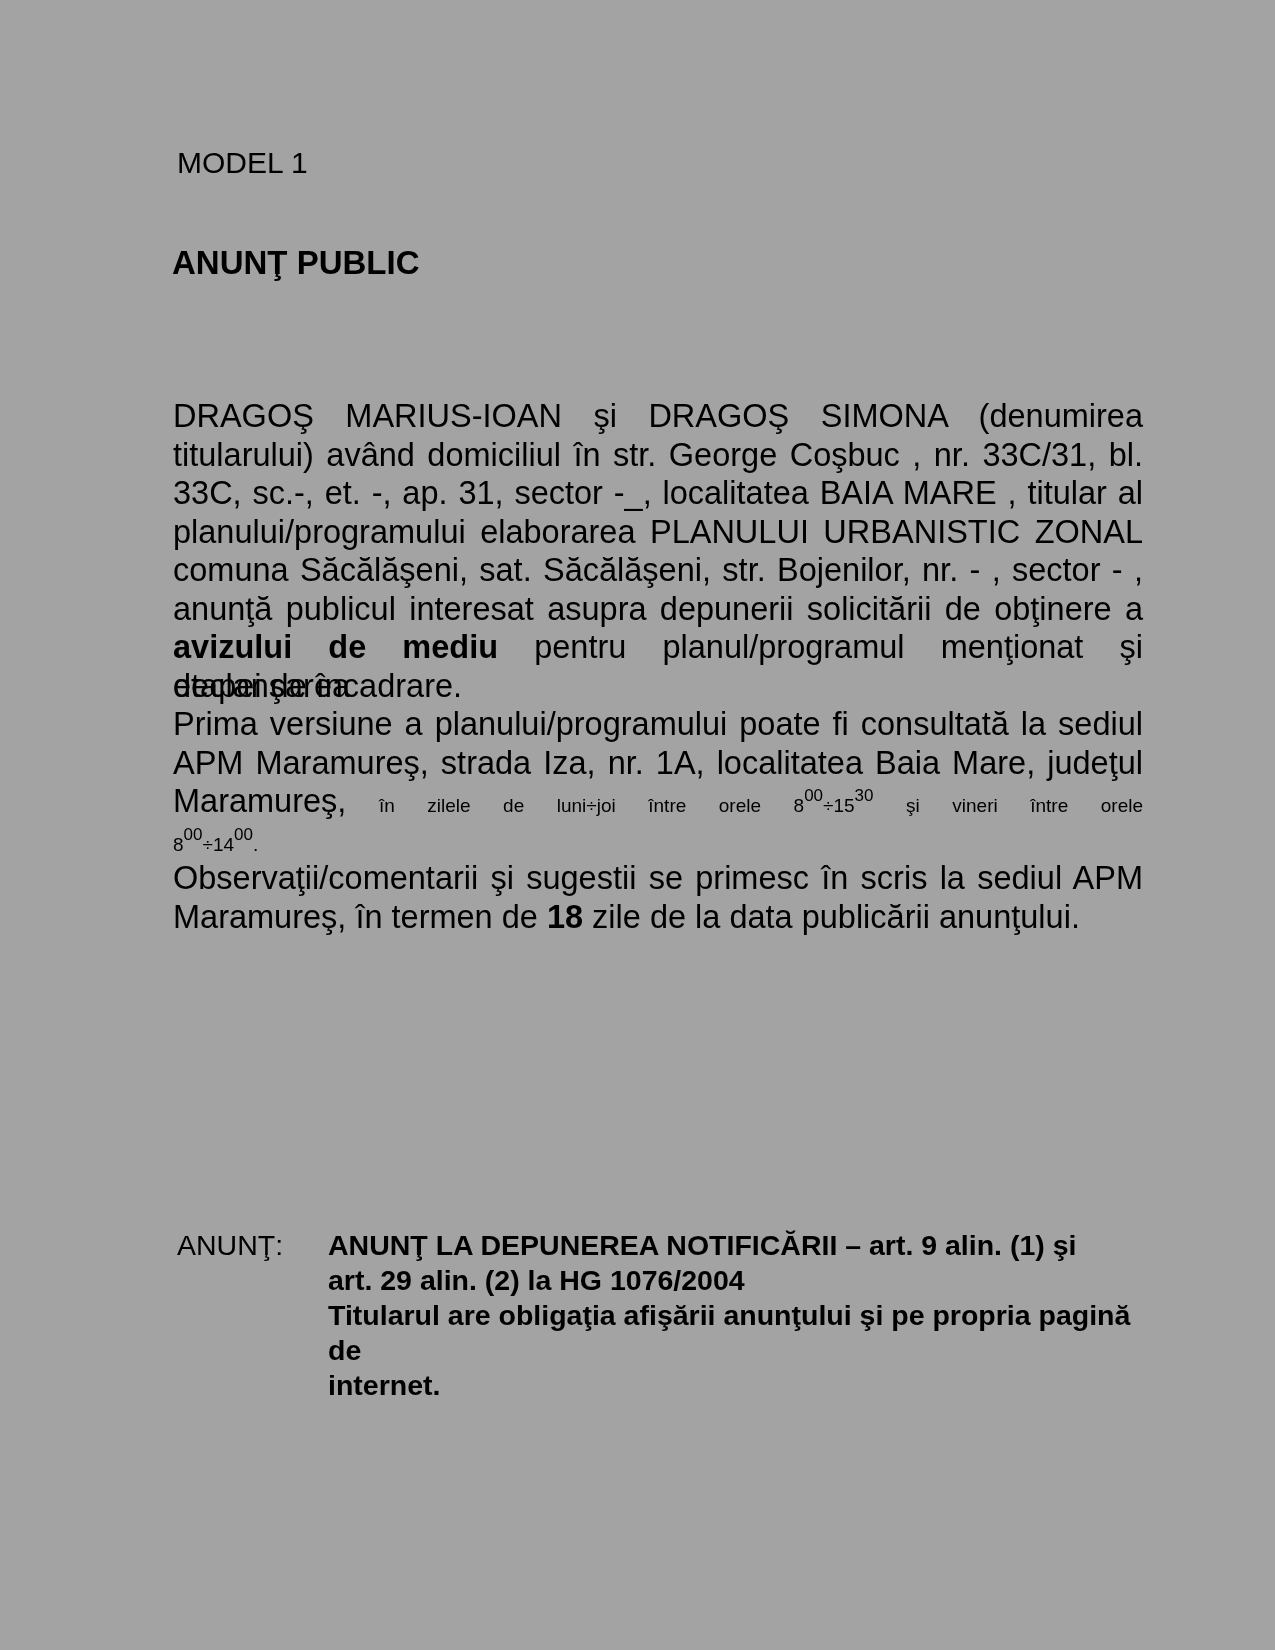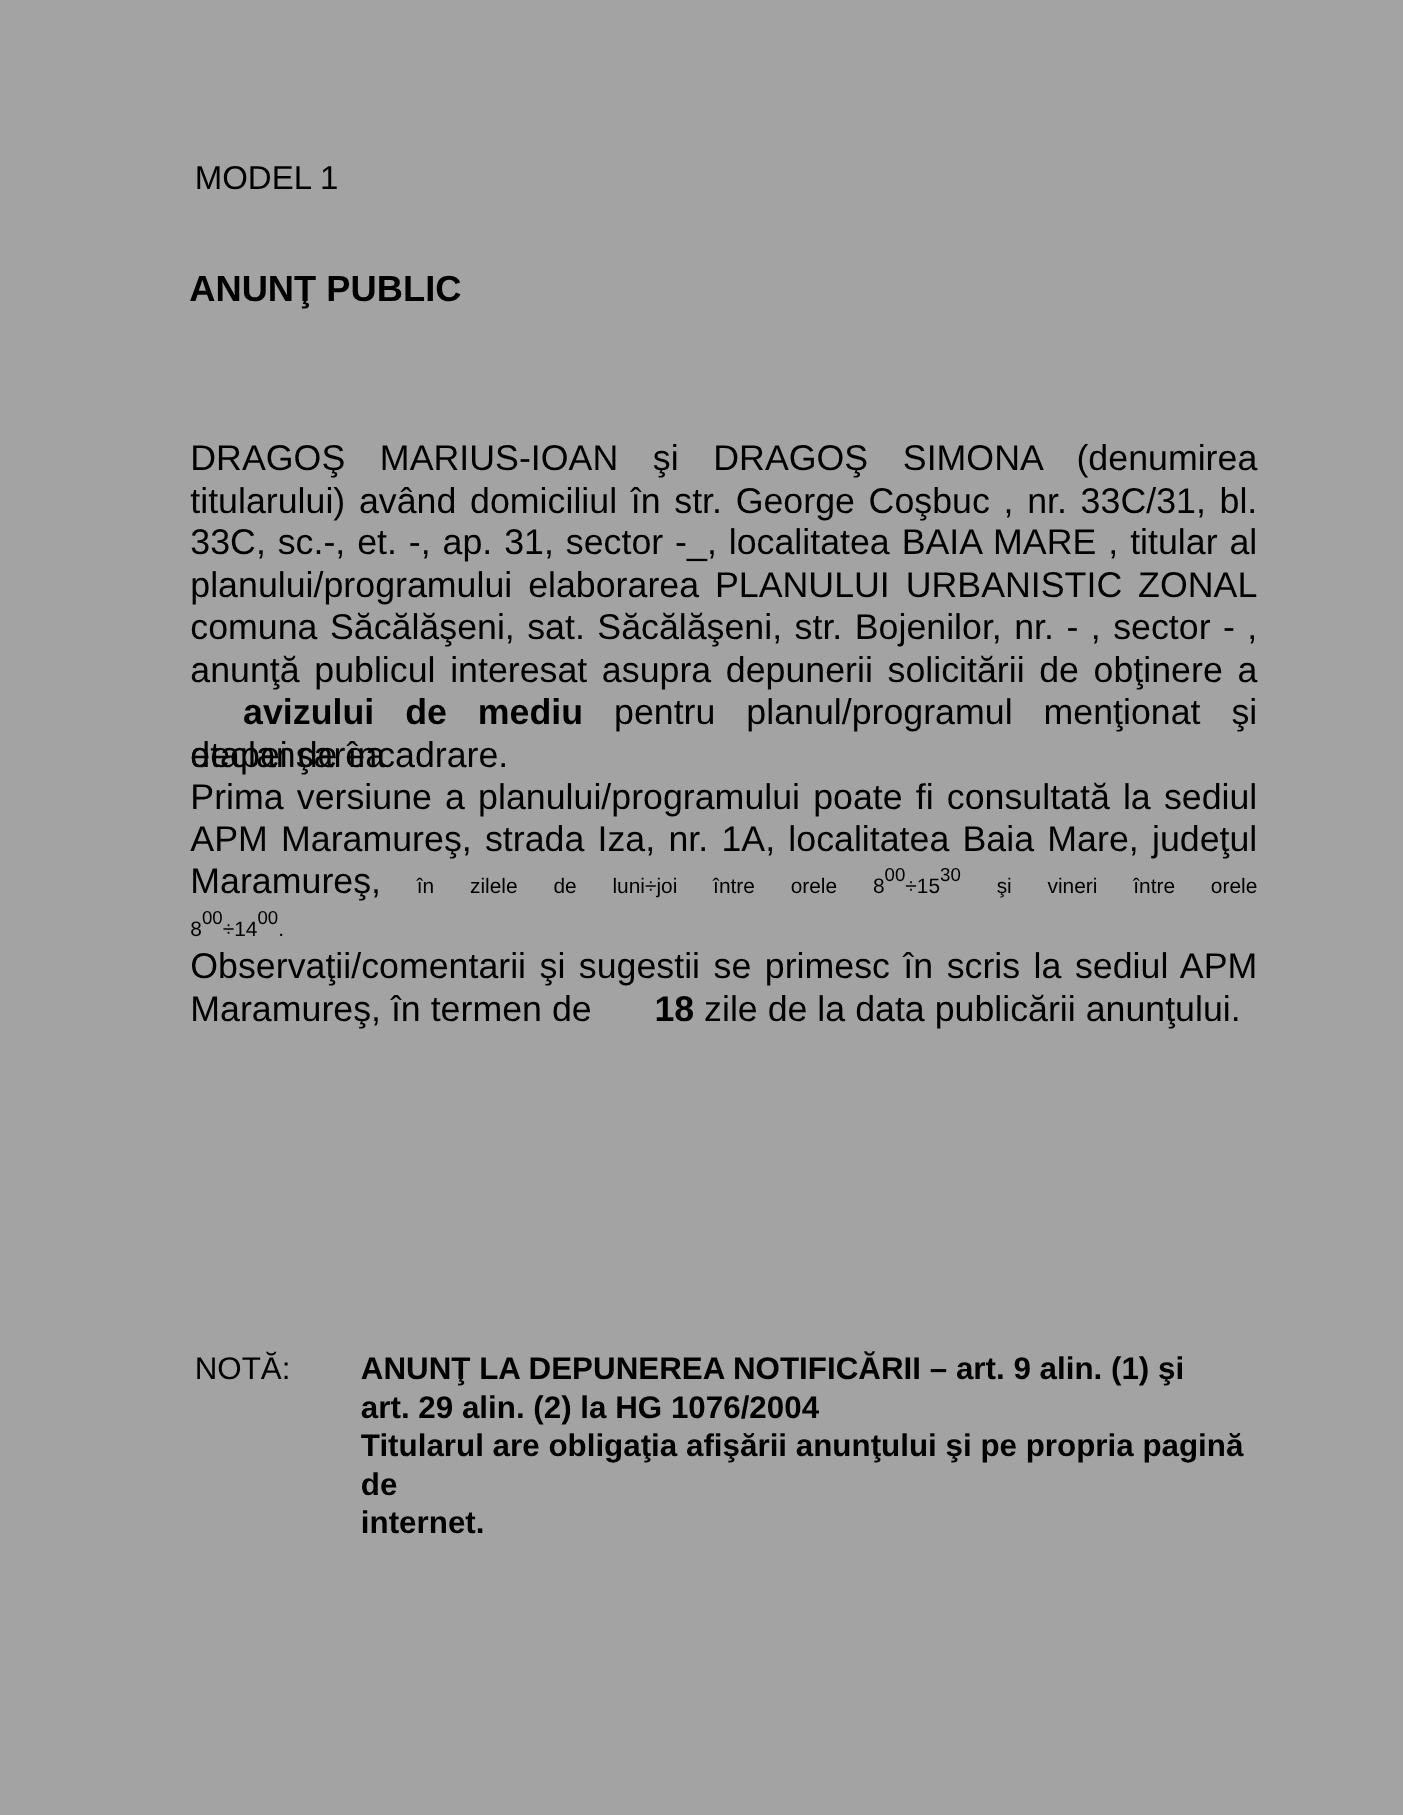--- a/index.html
+++ b/index.html
@@ -43,21 +43,21 @@
   }
   .line {
     text-align: justify;
     text-align-last: justify;
     height: 38.5px;
   }
   .line.para-end {
     text-align: left;
     text-align-last: left;
   }
-  .seg-b { font-weight: bold; margin-left: 48px; }
+  .seg-b { font-weight: bold; }
   .seg-sm { font-size: 19px; }
   .seg-sup {
     font-size: 17px;
     position: relative;
     top: -11px;
     letter-spacing: 0px;
   }
   .nota-block {
     position: absolute;
     left: 177px;
@@ -97,21 +97,21 @@
       <div class="line para-end"><span>etapei de încadrare.</span></div>
       <div class="line"><span>Prima versiune a planului/programului poate fi consultată la sediul</span></div>
       <div class="line"><span>APM Maramureş, strada Iza, nr. 1A, localitatea Baia Mare, judeţul</span></div>
       <div class="line"><span>Maramureş,</span><span class="seg-sm"> în zilele de luni÷joi între orele 8</span><span class="seg-sup">00</span><span class="seg-sm">÷15</span><span class="seg-sup">30</span><span class="seg-sm"> şi vineri între orele</span></div>
       <div class="line para-end"><span class="seg-sm">8</span><span class="seg-sup">00</span><span class="seg-sm">÷14</span><span class="seg-sup">00</span><span class="seg-sm">.</span></div>
       <div class="line"><span>Observaţii/comentarii şi sugestii se primesc în scris la sediul APM</span></div>
       <div class="line para-end"><span>Maramureş, în termen de </span><span class="seg-b">18</span><span> zile de la data publicării anunţului.</span></div>
     </div>
 
   <div class="nota-block">
-    <div class="nota-label">NOTĂ:</div>
+    <div class="nota-label">ANUNŢ:</div>
     <div class="nota-lines" id="nota-lines">
         <div class="nota-line">ANUNŢ LA DEPUNEREA NOTIFICĂRII – art. 9 alin. (1) şi</div>
         <div class="nota-line">art. 29 alin. (2) la HG 1076/2004</div>
         <div class="nota-line">Titularul are obligaţia afişării anunţului şi pe propria pagină de</div>
         <div class="nota-line">internet.</div>
       </div>
   </div>
 </div>
 
 </body></html>

